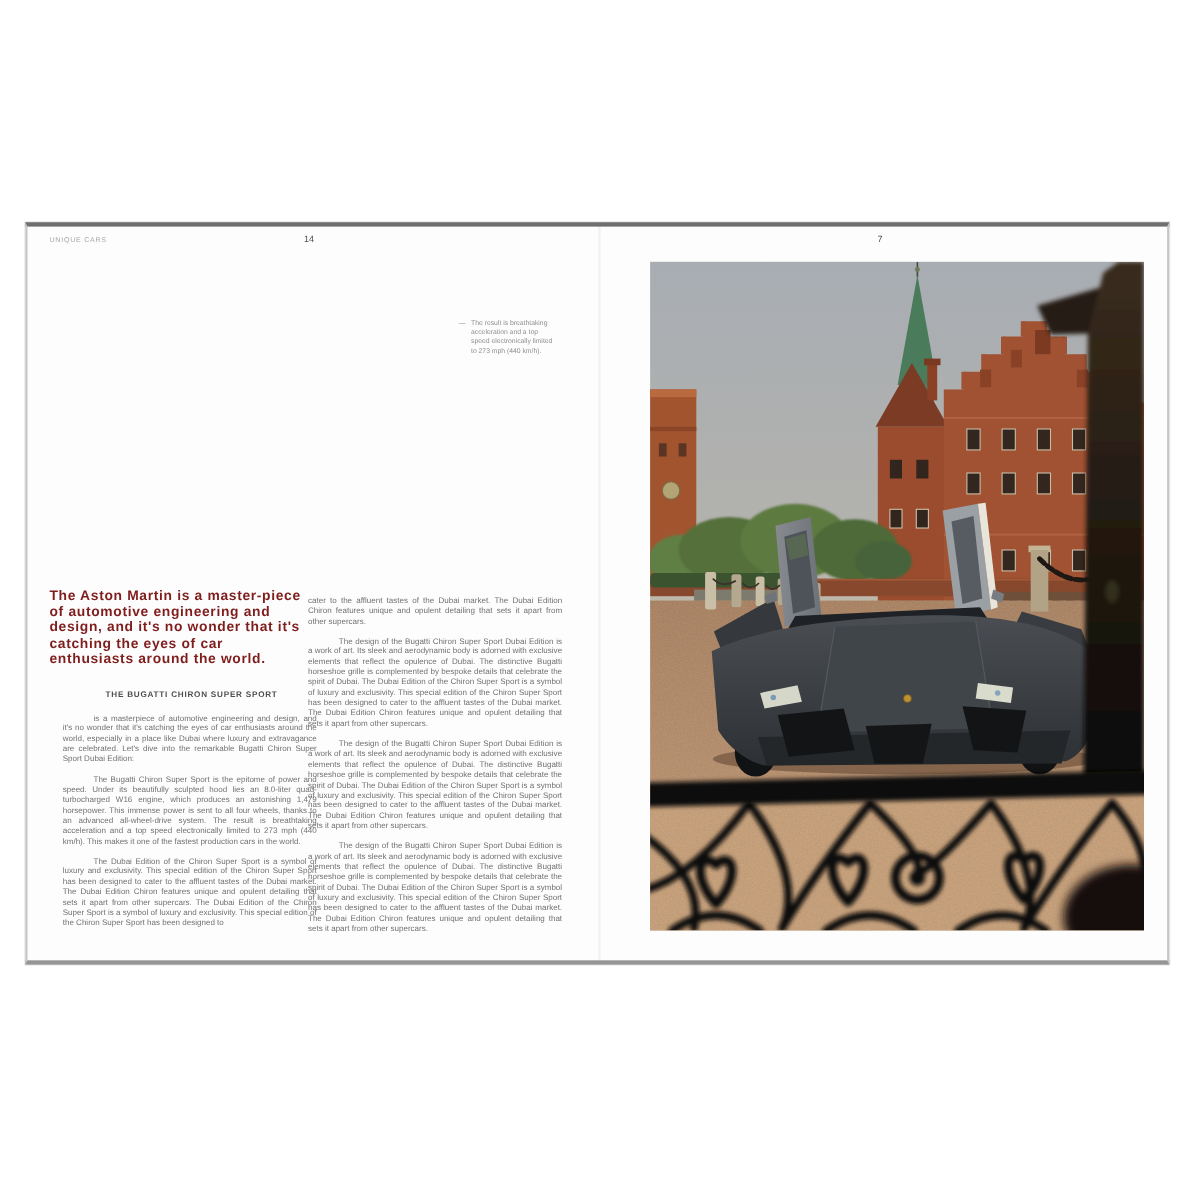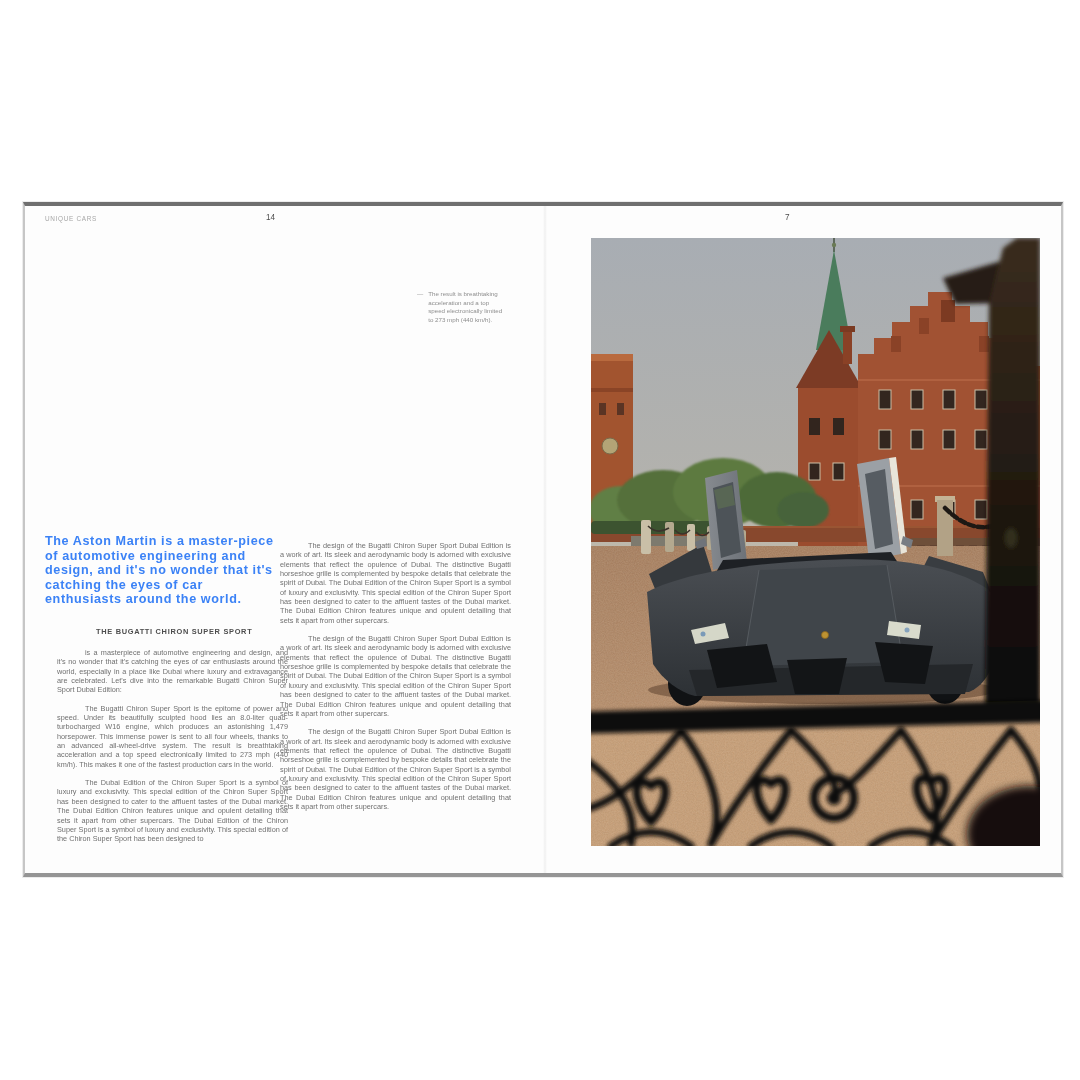--- a/index.html
+++ b/index.html
@@ -11,28 +11,28 @@
   .book{
     position:absolute;left:23px;top:202px;width:1040px;height:675px;
     background:#fdfdfd;box-sizing:border-box;
     border-left:2px solid #c6c6c6;border-right:2px solid #c6c6c6;
     border-top:4px solid #6f6f6f;border-bottom:4px solid #959595;
     box-shadow:0 0 0 1px #ececec;
   }
   .fold{position:absolute;left:518px;top:0;width:4px;height:100%;
     background:linear-gradient(90deg,transparent,rgba(0,0,0,0.05),transparent);}
   .hdr{position:absolute;left:20px;top:9px;font-size:6.4px;letter-spacing:0.7px;color:#a6a6a6;}
-  .pagenum{position:absolute;top:7px;width:30px;text-align:left;font-size:8.2px;color:#4c4c4c;}
+  .pagenum{position:absolute;top:7px;width:30px;text-align:center;font-size:8.2px;color:#4c4c4c;}
   #pn14{left:241px;} #pn15{left:760px;}
   .caption{position:absolute;left:392px;top:84px;width:100px;display:flex;gap:5px;
     font-size:6.2px;line-height:1.38;color:#8e8e8e;}
   .caption .dash{flex:0 0 auto;}
   .caption .ctext{width:78px;}
   .headline{position:absolute;left:20px;top:328px;width:238px;
-    font-size:12.6px;line-height:1.16;letter-spacing:0.6px;font-weight:600;color:#3b82f6;}
+    font-size:12.6px;line-height:1.16;letter-spacing:0.6px;font-weight:600;color:#7f1d1d;}
   .kicker{position:absolute;left:39px;top:421px;font-size:7.4px;font-weight:700;
     letter-spacing:0.7px;color:#4d4d4d;margin-left:32px;}
   .col{position:absolute;width:231px;font-size:7.3px;line-height:9.35px;
     text-align:justify;color:#707070;}
   .col p{margin:0 0 9px 0;text-indent:28px;}
   .col p.flush{text-indent:0;}
   #col1{left:32px;top:442px;}
   #col2{left:255px;top:335px;}
   .photo{
     position:absolute;left:566px;top:32px;width:449px;height:608px;overflow:hidden;
@@ -57,20 +57,21 @@
 
   <div class="headline">The Aston Martin is a master-piece of automotive engineering and design, and it's no wonder that it's catching the eyes of car enthusiasts around the world.</div>
   <div class="kicker">THE BUGATTI CHIRON SUPER SPORT</div>
 
   <div class="col" id="col1">
     <p>is a masterpiece of automotive engineering and design, and it's no wonder that it's catching the eyes of car enthusiasts around the world, especially in a place like Dubai where luxury and extravagance are celebrated. Let's dive into the remarkable Bugatti Chiron Super Sport Dubai Edition:</p>
     <p>The Bugatti Chiron Super Sport is the epitome of power and speed. Under its beautifully sculpted hood lies an 8.0-liter quad-turbocharged W16 engine, which produces an astonishing 1,479 horsepower. This immense power is sent to all four wheels, thanks to an advanced all-wheel-drive system. The result is breathtaking acceleration and a top speed electronically limited to 273 mph (440 km/h). This makes it one of the fastest production cars in the world.</p>
     <p>The Dubai Edition of the Chiron Super Sport is a symbol of luxury and exclusivity. This special edition of the Chiron Super Sport has been designed to cater to the affluent tastes of the Dubai market. The Dubai Edition Chiron features unique and opulent detailing that sets it apart from other supercars. The Dubai Edition of the Chiron Super Sport is a symbol of luxury and exclusivity. This special edition of the Chiron Super Sport has been designed to</p>
   </div>
   <div class="col" id="col2">
+    <p class="flush">cater to the affluent tastes of the Dubai market. The Dubai Edition Chiron features unique and opulent detailing that sets it apart from other supercars.</p>
     <p>The design of the Bugatti Chiron Super Sport Dubai Edition is a work of art. Its sleek and aerodynamic body is adorned with exclusive elements that reflect the opulence of Dubai. The distinctive Bugatti horseshoe grille is complemented by bespoke details that celebrate the spirit of Dubai. The Dubai Edition of the Chiron Super Sport is a symbol of luxury and exclusivity. This special edition of the Chiron Super Sport has been designed to cater to the affluent tastes of the Dubai market. The Dubai Edition Chiron features unique and opulent detailing that sets it apart from other supercars.</p>
     <p>The design of the Bugatti Chiron Super Sport Dubai Edition is a work of art. Its sleek and aerodynamic body is adorned with exclusive elements that reflect the opulence of Dubai. The distinctive Bugatti horseshoe grille is complemented by bespoke details that celebrate the spirit of Dubai. The Dubai Edition of the Chiron Super Sport is a symbol of luxury and exclusivity. This special edition of the Chiron Super Sport has been designed to cater to the affluent tastes of the Dubai market. The Dubai Edition Chiron features unique and opulent detailing that sets it apart from other supercars.</p>
     <p>The design of the Bugatti Chiron Super Sport Dubai Edition is a work of art. Its sleek and aerodynamic body is adorned with exclusive elements that reflect the opulence of Dubai. The distinctive Bugatti horseshoe grille is complemented by bespoke details that celebrate the spirit of Dubai. The Dubai Edition of the Chiron Super Sport is a symbol of luxury and exclusivity. This special edition of the Chiron Super Sport has been designed to cater to the affluent tastes of the Dubai market. The Dubai Edition Chiron features unique and opulent detailing that sets it apart from other supercars.</p>
   </div>
 
   <div class="photo">
     <svg width="449" height="608" viewBox="0 0 449 608">
       <defs>
         <linearGradient id="bodyGrad" x1="0" y1="0" x2="0" y2="1">
           <stop offset="0" stop-color="#4a4e53"></stop>

